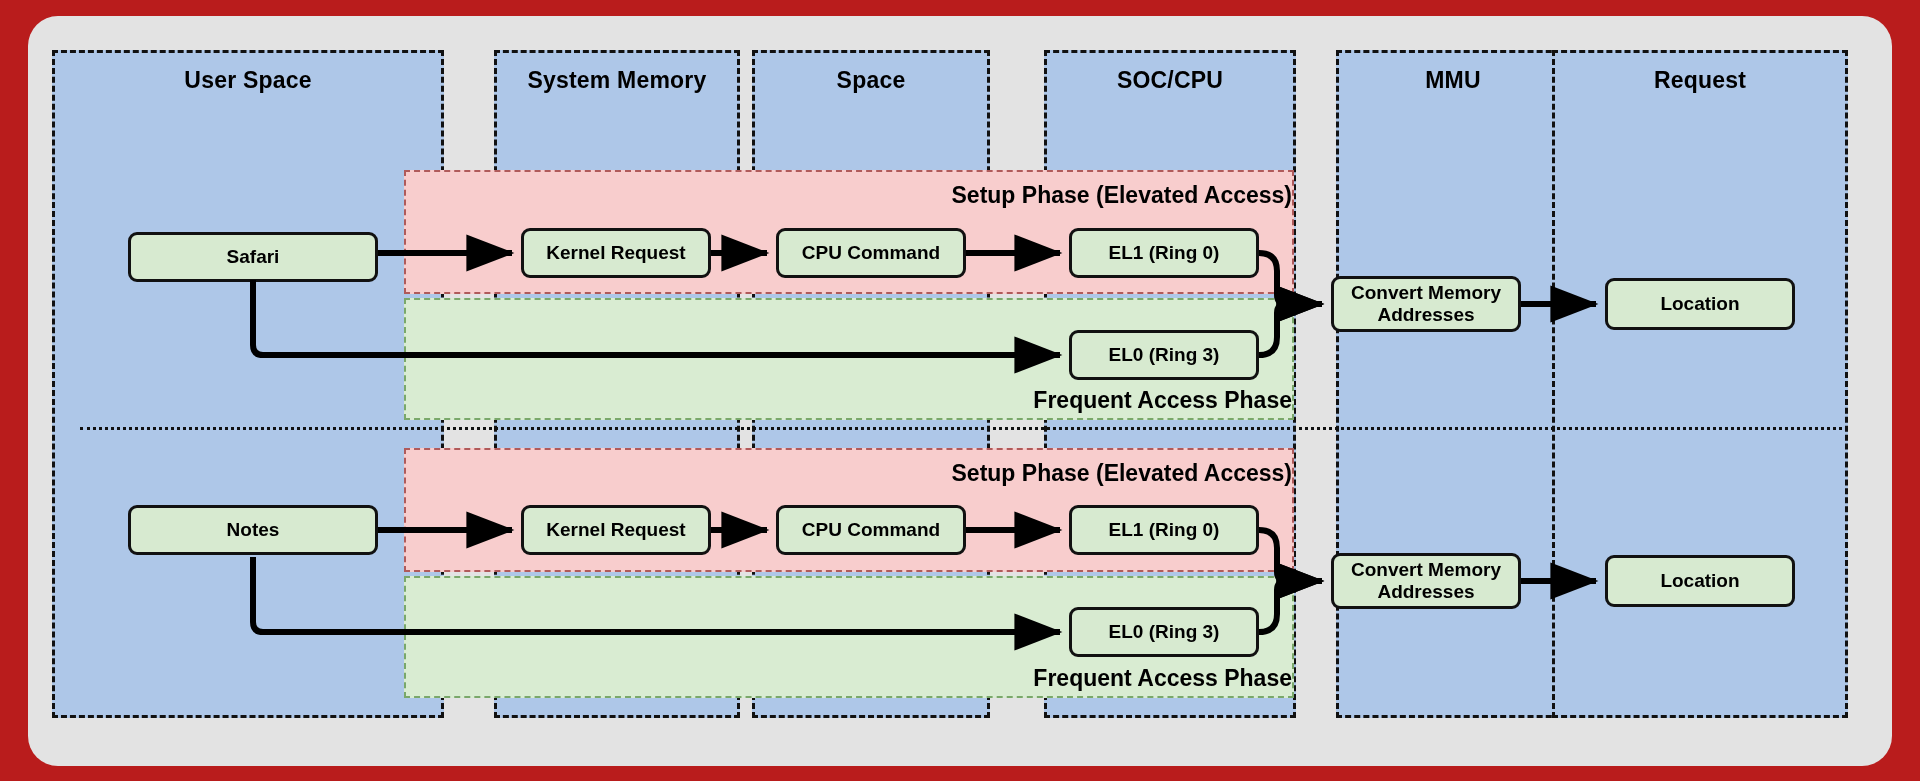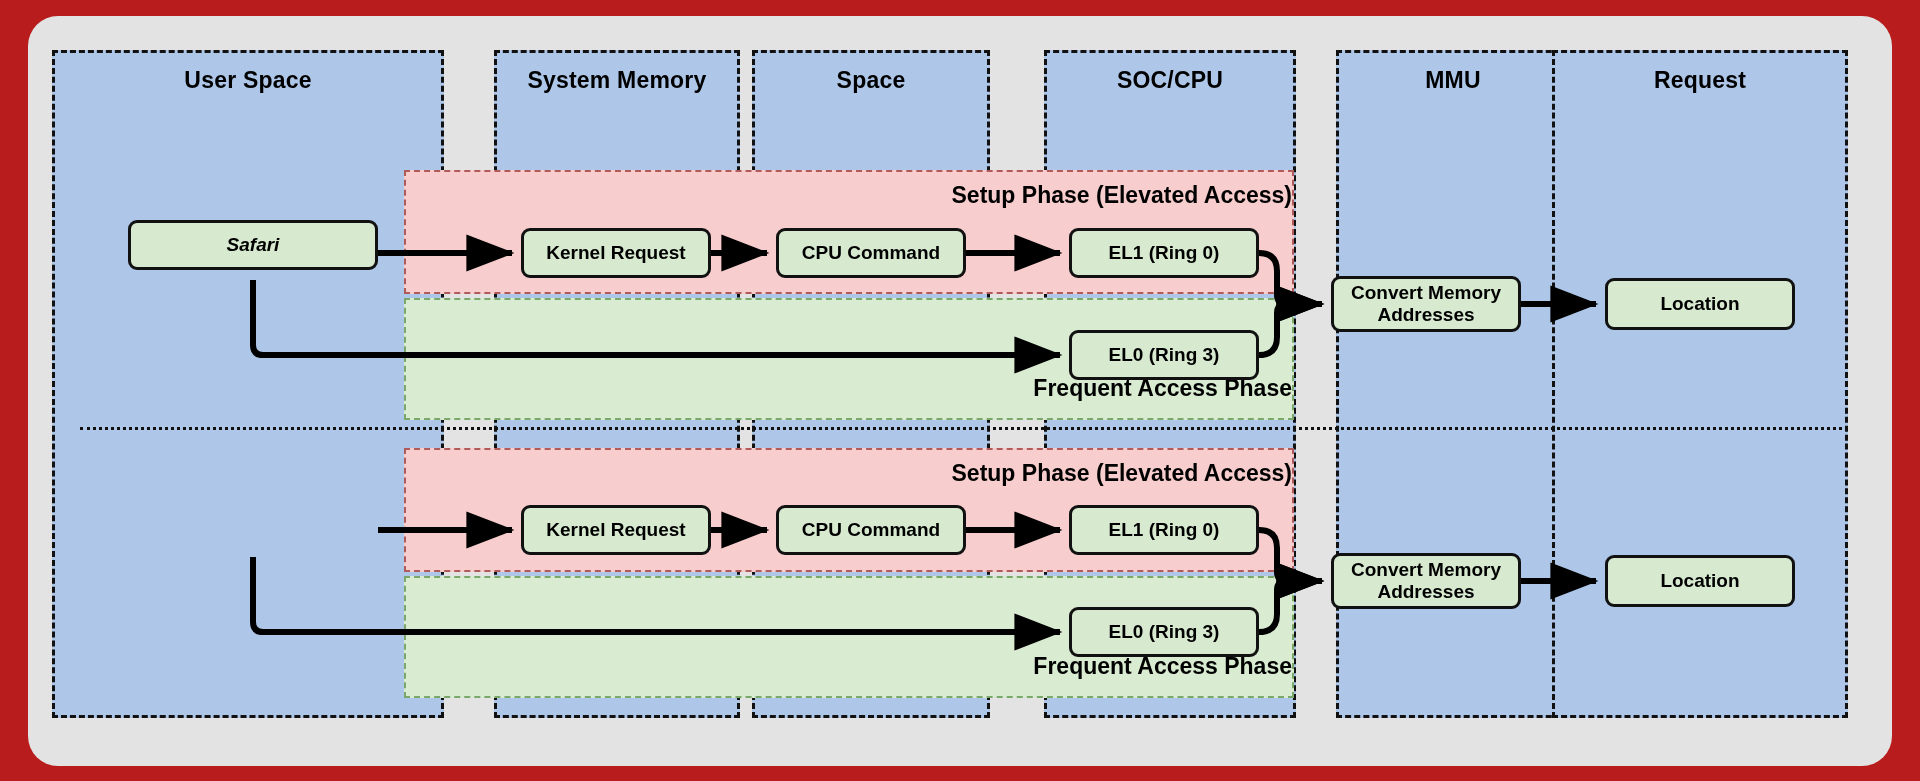--- a/index.html
+++ b/index.html
@@ -32,21 +32,21 @@
 
   
   .band { position: absolute; z-index: 3; }
   .band.setup { background: #f8cdcd; border: 2px dashed #b05a5a; }
   .band.frequent { background: #d9ecd2; border: 2px dashed #7aa86a; }
   .band-label {
     position: absolute; left: 0; width: 100%; text-align: right;
     font-size: 23px; font-weight: bold; color: #000;
   }
   .band.setup .band-label { top: 10px; }
-  .band.frequent .band-label { bottom: 16px; }
+  .band.frequent .band-label { bottom: 4px; }
 
   
   .node {
     position: absolute; z-index: 8;
     background: #d7ead0; border: 3px solid #111; border-radius: 9px;
     display: flex; align-items: center; justify-content: center;
     text-align: center; font-size: 19px; font-weight: bold; color: #000;
     line-height: 1.18; padding: 2px 6px;
   }
 
@@ -88,40 +88,41 @@
     <div class="lane-title">Request</div>
   </div>
 
   <div class="band setup" style="left:404px; top:170px; width:890px; height:124px;">
     <div class="band-label">Setup Phase (Elevated Access)</div>
   </div>
   <div class="band frequent" style="left:404px; top:298px; width:890px; height:122px;">
     <div class="band-label">Frequent Access Phase</div>
   </div>
 
-  <div class="node" style="left:128px; top:220px; width:250px; height:50px;font-style:italic;">Safari</div>
+  <div class="node" style="left:128px; top:232px; width:250px; height:50px;">Safari</div>
   <div class="node" style="left:521px; top:228px; width:190px; height:50px;">Kernel Request</div>
   <div class="node" style="left:776px; top:228px; width:190px; height:50px;">CPU Command</div>
   <div class="node" style="left:1069px; top:228px; width:190px; height:50px;">EL1 (Ring 0)</div>
   <div class="node" style="left:1069px; top:330px; width:190px; height:50px;">EL0 (Ring 3)</div>
   <div class="node" style="left:1331px; top:276px; width:190px; height:56px; flex-direction:column;">
     <span>Convert Memory</span>
     <span>Addresses</span>
   </div>
   <div class="node" style="left:1605px; top:278px; width:190px; height:52px;">Location</div>
 
   <div class="divider" style="left:80px; top:427px; width:1762px;"></div>
 
   <div class="band setup" style="left:404px; top:448px; width:890px; height:124px;">
     <div class="band-label">Setup Phase (Elevated Access)</div>
   </div>
   <div class="band frequent" style="left:404px; top:576px; width:890px; height:122px;">
     <div class="band-label">Frequent Access Phase</div>
   </div>
 
+  <div class="node" style="left:128px; top:505px; width:250px; height:50px;">Notes</div>
   <div class="node" style="left:521px; top:505px; width:190px; height:50px;">Kernel Request</div>
   <div class="node" style="left:776px; top:505px; width:190px; height:50px;">CPU Command</div>
   <div class="node" style="left:1069px; top:505px; width:190px; height:50px;">EL1 (Ring 0)</div>
   <div class="node" style="left:1069px; top:607px; width:190px; height:50px;">EL0 (Ring 3)</div>
   <div class="node" style="left:1331px; top:553px; width:190px; height:56px; flex-direction:column;">
     <span>Convert Memory</span>
     <span>Addresses</span>
   </div>
   <div class="node" style="left:1605px; top:555px; width:190px; height:52px;">Location</div>
 

